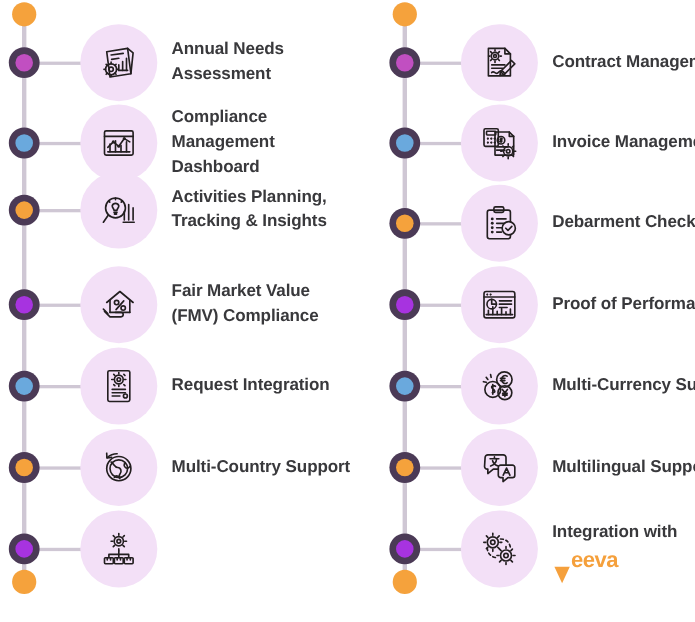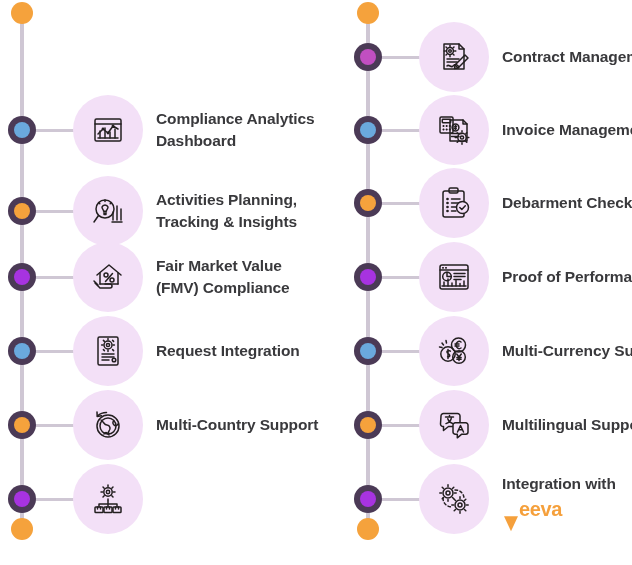--- a/index.html
+++ b/index.html
@@ -169,44 +169,65 @@
 </head>
 <body>
 
 <div id="infographic">
 
   <div class="column col-left">
     <div class="spine"></div>
     <div class="cap cap-top"></div>
     <div class="cap cap-bottom"></div>
 
+    <div class="row" style="top:22px">
+      <div class="connector"></div>
+      <div class="dot">
+        <div class="dot-inner" style="background:#c14fc1"></div>
+      </div>
+      <div class="bubble">
+        <span>
+          <svg viewBox="0 0 40 40">
+            <path d="M9 10 L28 7 L31 30 L12 33 Z"></path>
+            <path d="M13 13 L24 11.5 M13.5 17 L20 16"></path>
+            <path d="M20 27 L20 22 M23.5 27 L23.5 19 M27 27 L27 16"></path>
+            <path d="M20 27 L28 27"></path>
+            <path d="M28 7 L33 11 L31 30"></path>
+            <circle cx="13" cy="26" r="5"></circle>
+            <circle cx="13" cy="26" r="2"></circle>
+            <path d="M13 19.5 L13 21 M13 31 L13 32.5 M6.5 26 L8 26 M18 26 L19.5 26 M8.5 21.5 L9.5 22.5 M16.5 29.5 L17.5 30.5 M17.5 21.5 L16.5 22.5 M9.5 29.5 L8.5 30.5"></path>
+          </svg>
+        </span>
+      </div>
+      <div class="label">Annual Needs Assessment</div>
+    </div>
 
     <div class="row" style="top:95px">
       <div class="connector"></div>
       <div class="dot">
         <div class="dot-inner" style="background:#6aa9dd"></div>
       </div>
       <div class="bubble">
         <span>
           <svg viewBox="0 0 40 40">
             <rect x="7" y="9" width="26" height="22" rx="1.5"></rect>
             <path d="M7 14 L33 14"></path>
             <path d="M12 28 L12 21 M17 28 L17 18 M22 28 L22 22 M27 28 L27 19"></path>
             <path d="M10 24 L15 19 L20 23 L25 16 L30 19"></path>
             <circle class="solid" cx="15" cy="19" r="1.4"></circle>
             <circle class="solid" cx="20" cy="23" r="1.4"></circle>
             <circle class="solid" cx="25" cy="16" r="1.4"></circle>
             <path d="M10 28 L30 28"></path>
           </svg>
         </span>
       </div>
-      <div class="label">Compliance Analytics Dashboard</div>
-    </div>
-
-    <div class="row" style="top:176px">
+      <div class="label">Compliance Management Dashboard</div>
+    </div>
+
+    <div class="row" style="top:156px">
       <div class="connector"></div>
       <div class="dot">
         <div class="dot-inner" style="background:#f5a23c"></div>
       </div>
       <div class="bubble">
         <span>
           <svg viewBox="0 0 40 40">
             <circle cx="17" cy="18" r="9"></circle>
             <path d="M10.5 24.5 L6 31"></path>
             <path d="M14 16 a3.2 3.2 0 0 1 6 0 c0 2-1.6 2.6-1.6 4.2 h-2.8 c0-1.6-1.6-2.2-1.6-4.2 Z"></path>

